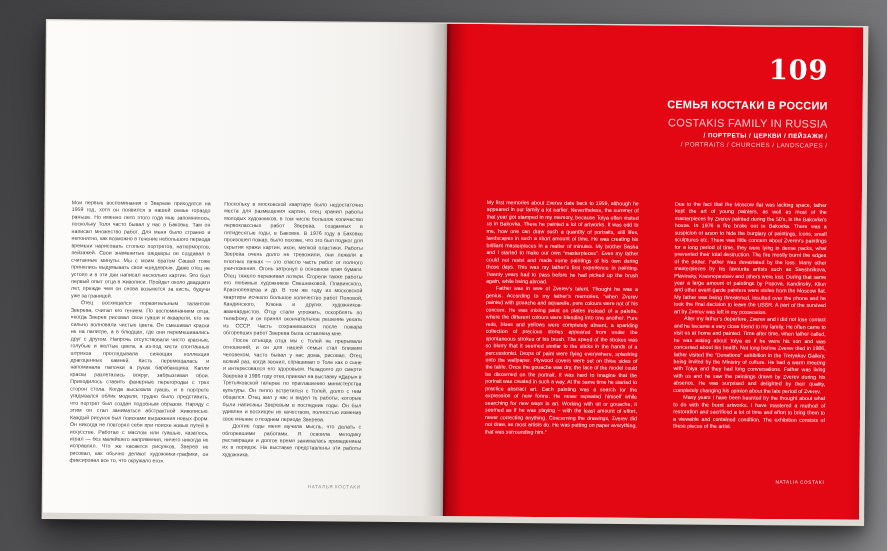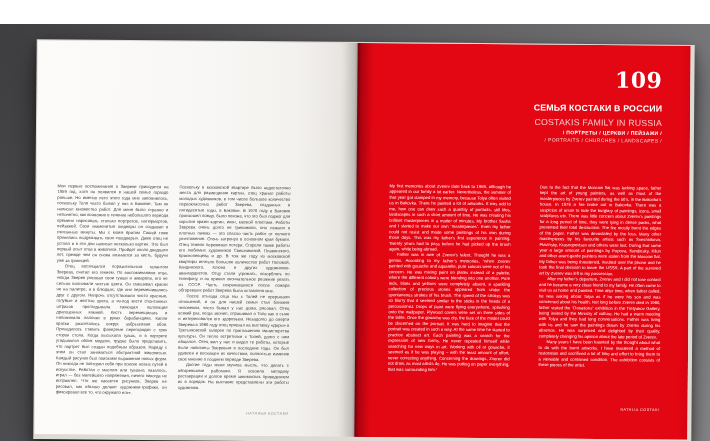--- a/index.html
+++ b/index.html
@@ -3,21 +3,20 @@
 <meta charset="utf-8">
 <style>
   html, body { margin:0; padding:0; }
   body {
     width:710px; height:441px; overflow:hidden; position:relative;
     font-family:"Liberation Sans", sans-serif;
   }
   .backdrop {
     position:absolute; inset:0;
     background:linear-gradient(118deg,#3f3f41 0%,#4c4c4f 22%,#5f5f62 45%,#707073 68%,#8b8b8d 100%);
-    margin-top:24px;
   }
   .book {
     position:absolute; left:35px; top:18px; width:658px; height:400px;
     background:#dedbd5;
     transform:rotate(0.5deg); transform-origin:50% 50%;
     box-shadow:0 16px 30px rgba(0,0,0,0.50), 0 4px 10px rgba(0,0,0,0.38);
   }
   .spread {
     position:absolute; left:1px; top:1px; right:4px; bottom:5px;
     display:flex; overflow:hidden;

